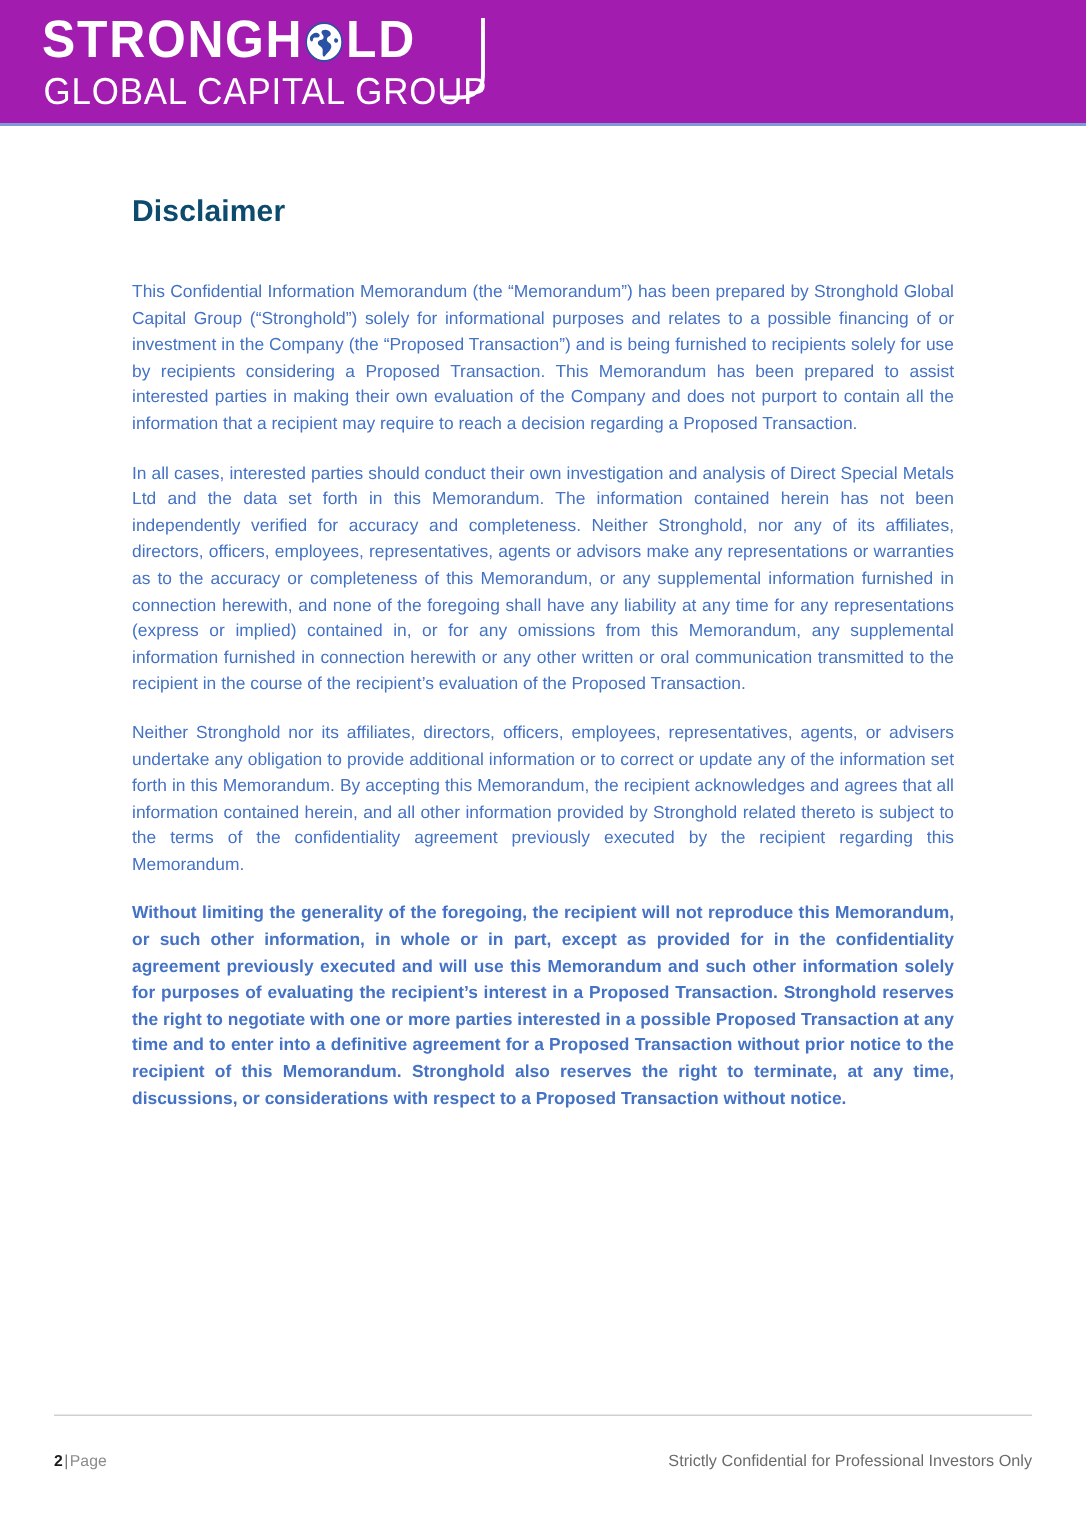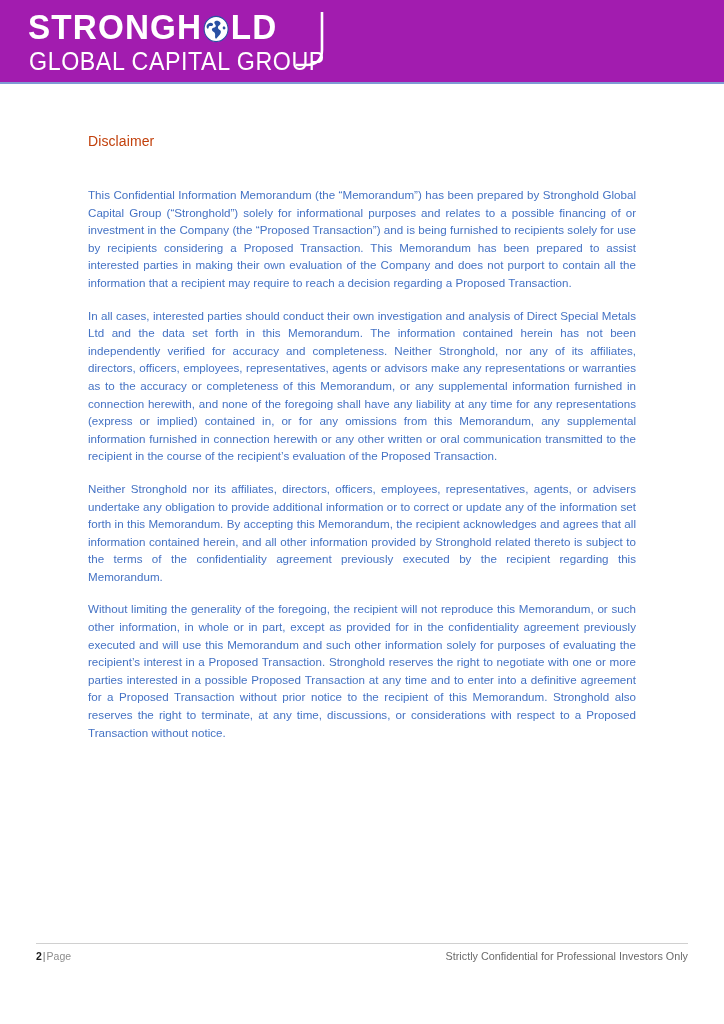--- a/index.html
+++ b/index.html
@@ -91,49 +91,49 @@
   }
 
   
   .content {
     position: absolute;
     left: 88px;
     top: 130px;
     width: 548px;
   }
   .section-title {
-    color: #c2410c;
-    font-family: "Liberation Sans", sans-serif;
-    font-weight: normal;
-    font-size: 14px;
+    color: #0c4a6e;
+    font-family: "Liberation Sans", sans-serif;
+    font-weight: bold;
+    font-size: 20px;
     line-height: 22px;
     margin: 0 0 34px 0;
     letter-spacing: 0.1px;
   }
   .para {
     color: #4472c4;
     font-family: "Liberation Sans", sans-serif;
     font-size: 11.6px;
     line-height: 17.6px;
     text-align: justify;
     text-justify: inter-word;
     margin: 0 0 15px 0;
     letter-spacing: 0.01px;
   }
-  .para:last-child { margin-bottom: 0; }
+  .para:last-child { margin-bottom: 0; font-weight: bold; }
 
   
   .footer {
     position: absolute;
     left: 36px;
     right: 36px;
     bottom: 53px;
     height: 28px;
     border-top: 1px solid #d0d0d0;
-    padding-top: 6px;
+    padding-top: 24px;
     display: flex;
     align-items: flex-start;
     justify-content: space-between;
     box-sizing: border-box;
   }
   .page-num {
     font-family: "Liberation Sans", sans-serif;
     font-size: 10.5px;
     color: #8c8c8c;
     white-space: nowrap;

